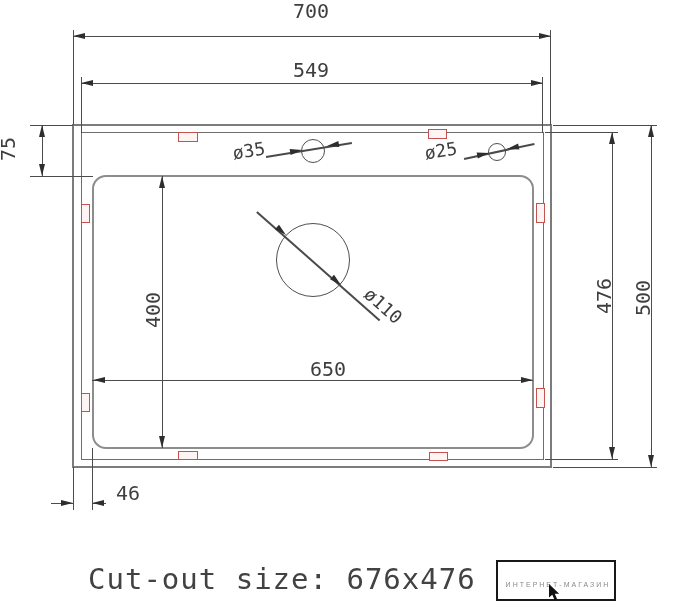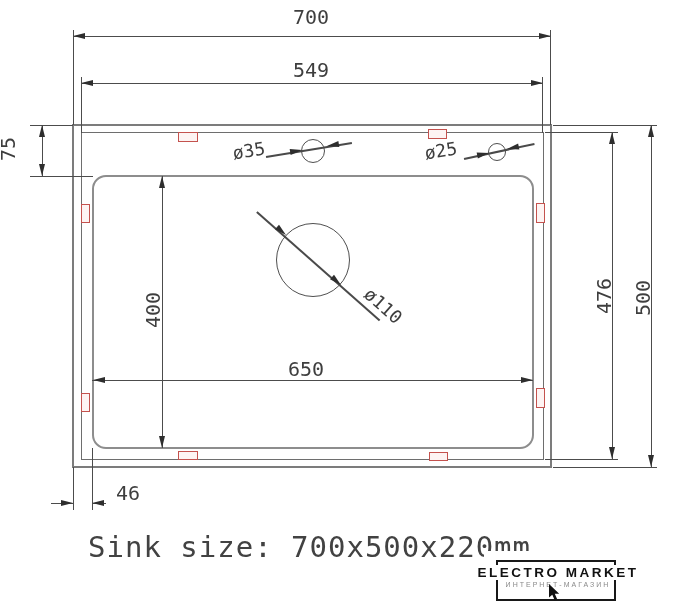--- a/index.html
+++ b/index.html
@@ -45,41 +45,41 @@
   <div class="hl" style="left:545px;top:132px;width:73px;"></div>
   <div class="hl" style="left:545px;top:459px;width:73px;"></div>
   <div class="hl" style="left:553px;top:125px;width:104px;"></div>
   <div class="hl" style="left:553px;top:467px;width:104px;"></div>
   <div class="vl" style="left:73px;top:467px;height:43px;"></div>
   <div class="vl" style="left:92px;top:448px;height:62px;"></div>
 
   <div class="hl" style="left:73px;top:36px;width:478px;"></div>
   <div class="ah aL" style="left:73px;top:32.5px;"></div>
   <div class="ah aR" style="left:539px;top:32.5px;"></div>
-  <div class="dimtxt" style="left:291px;top:9px;width:40px;">700</div>
+  <div class="dimtxt" style="left:291px;top:3px;width:40px;">700</div>
 
   <div class="hl" style="left:81px;top:83px;width:462px;"></div>
   <div class="ah aL" style="left:81px;top:79.5px;"></div>
   <div class="ah aR" style="left:531px;top:79.5px;"></div>
   <div class="dimtxt" style="left:291px;top:62px;width:40px;">549</div>
 
   <div class="vl" style="left:42px;top:125px;height:51px;"></div>
   <div class="ah aU" style="left:38.5px;top:125px;"></div>
   <div class="ah aD" style="left:38.5px;top:164px;"></div>
   <div class="dimtxt rot" style="left:-8px;top:141px;width:32px;">75</div>
 
   <div class="vl" style="left:162px;top:176px;height:272px;"></div>
   <div class="ah aU" style="left:158.5px;top:176px;"></div>
   <div class="ah aD" style="left:158.5px;top:436px;"></div>
   <div class="dimtxt rot" style="left:131px;top:302px;width:44px;">400</div>
 
   <div class="hl" style="left:92px;top:380px;width:441px;"></div>
   <div class="ah aL" style="left:93px;top:376.5px;"></div>
   <div class="ah aR" style="left:521px;top:376.5px;"></div>
-  <div class="dimtxt" style="left:276px;top:361px;width:60px;text-align:center;">650</div>
+  <div class="dimtxt" style="left:298px;top:361px;width:60px;text-align:center;">650</div>
 
   <div class="vl" style="left:612px;top:132px;height:327px;"></div>
   <div class="ah aU" style="left:608.5px;top:132px;"></div>
   <div class="ah aD" style="left:608.5px;top:447px;"></div>
   <div class="dimtxt rot" style="left:582px;top:288px;width:44px;">476</div>
 
   <div class="vl" style="left:651px;top:125px;height:342px;"></div>
   <div class="ah aU" style="left:647.5px;top:125px;"></div>
   <div class="ah aD" style="left:647.5px;top:455px;"></div>
   <div class="dimtxt rot" style="left:621px;top:290px;width:44px;">500</div>
@@ -110,25 +110,24 @@
 
   <div class="clip" style="left:178px;top:132px;width:20px;height:10px;"></div>
   <div class="clip" style="left:428px;top:129px;width:19px;height:10px;"></div>
   <div class="clip" style="left:178px;top:451px;width:20px;height:9px;"></div>
   <div class="clip" style="left:429px;top:452px;width:19px;height:9px;"></div>
   <div class="clip" style="left:81px;top:204px;width:9px;height:19px;"></div>
   <div class="clip" style="left:81px;top:393px;width:9px;height:19px;"></div>
   <div class="clip" style="left:536px;top:203px;width:9px;height:20px;"></div>
   <div class="clip" style="left:536px;top:388px;width:9px;height:20px;"></div>
 
-  <div class="ftxt" style="left:88px;top:532px;">Sink size: 700x500x220mm</div>
+  <div class="ftxt" style="left:88px;top:564px;">Cut-out size: 676x476</div>
 
   <div id="logo">
     <div class="frame"></div>
-    <div class="title">ELECTRO MARKET</div>
     <div class="subtitle">ИНТЕРНЕТ-МАГАЗИН</div>
     <div class="cursor">
       <svg width="13" height="17" viewBox="0 0 13 17">
         <path d="M1,0 L1,13.5 L4.3,10.7 L6.7,16.3 L9.2,15.2 L6.8,9.8 L11.2,9.8 Z" fill="#111"></path>
       </svg>
     </div>
   </div>
 
 </div>
 

